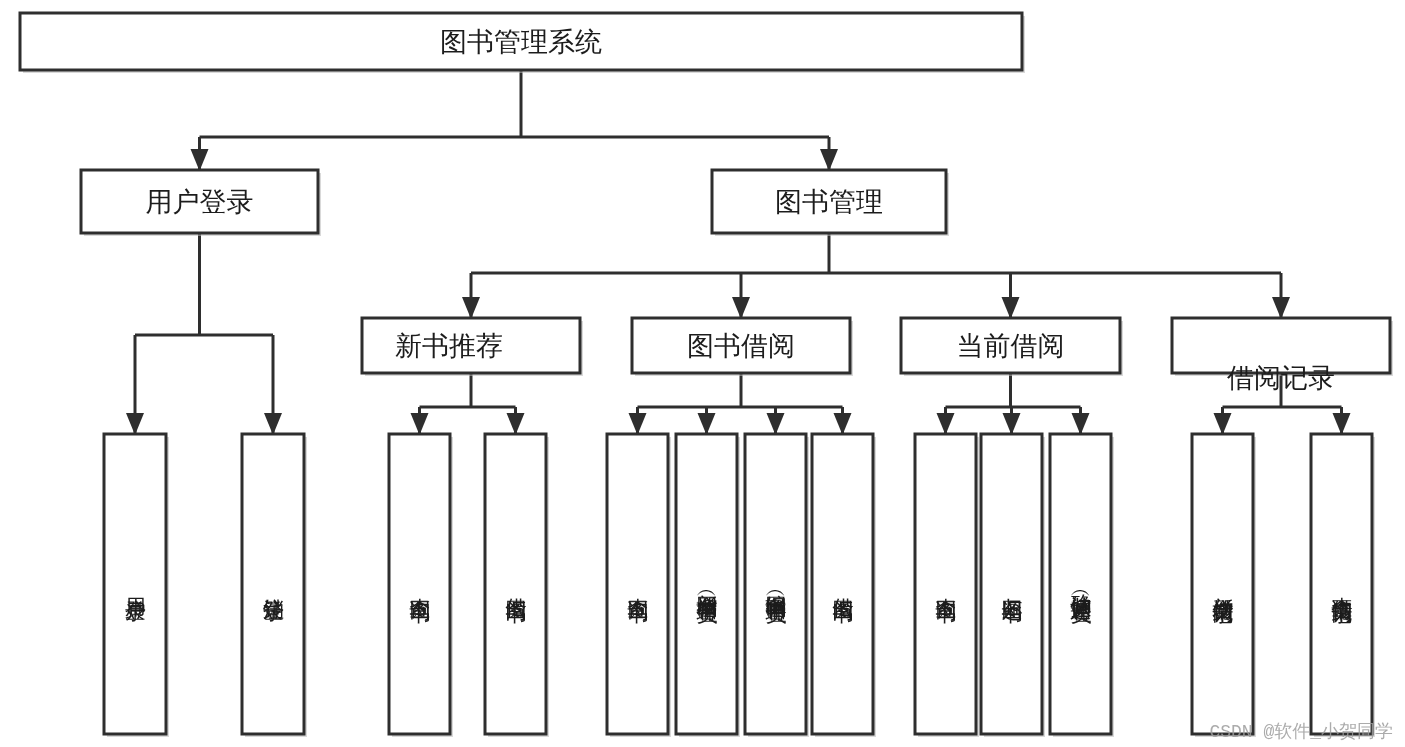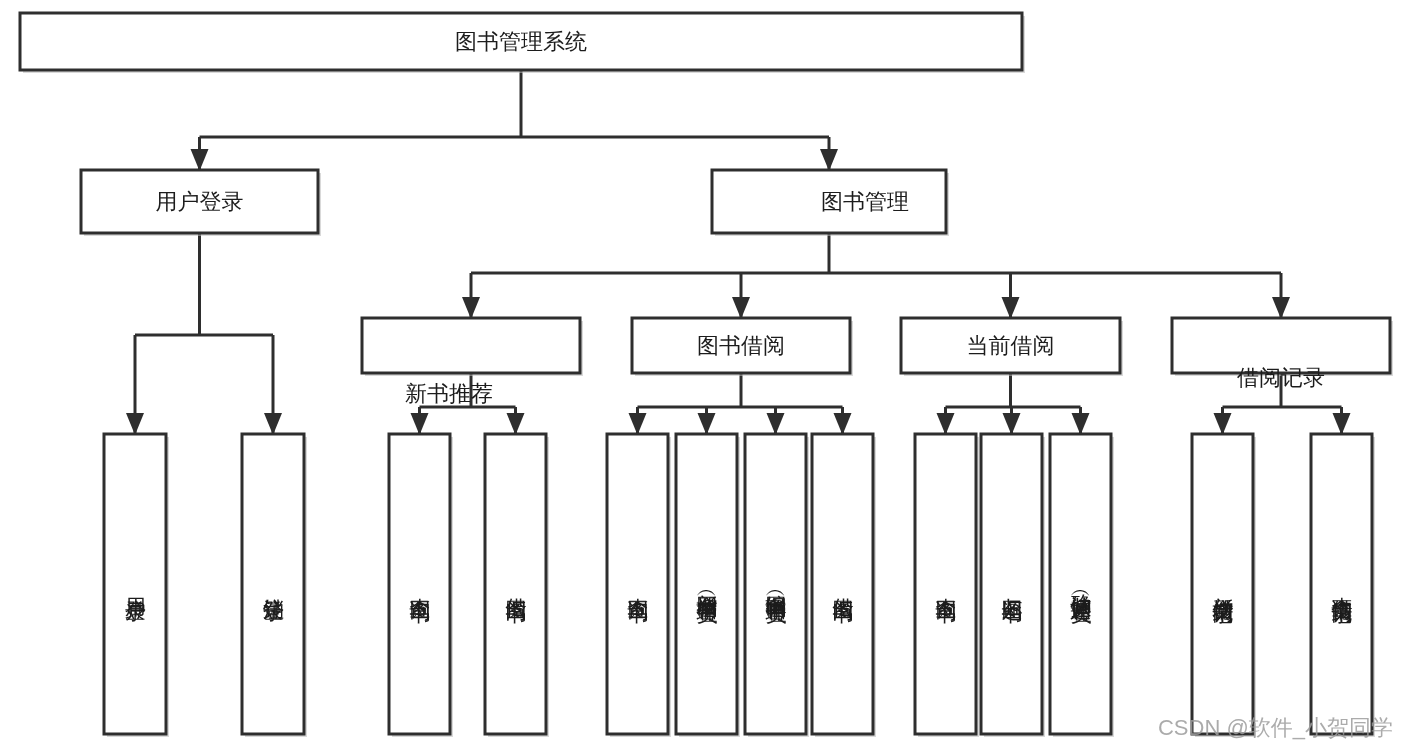--- a/index.html
+++ b/index.html
@@ -58,31 +58,31 @@
     color: #1c1c1c;
     white-space: nowrap;
     pointer-events: none;
   }
   .hlabel-wrap {
     position: absolute;
     display: flex;
     align-items: center;
     justify-content: center;
     font-family: "DejaVu Sans", "Liberation Sans", sans-serif;
-    font-size: 22px;
+    font-size: 27px;
     color: #1c1c1c;
     white-space: nowrap;
     pointer-events: none;
   }
   .watermark {
     position: absolute;
     right: 12px;
     bottom: 4px;
-    font-family: Liberation Sans, sans-serif;
-    font-size: 22px;
+    font-family: Liberation Mono, monospace;
+    font-size: 18px;
     color: #9d9d9d;
     opacity: 0.85;
     white-space: nowrap;
     user-select: none;
   }
 </style>
 </head>
 <body>
 
 <div id="diagram-root">
@@ -222,22 +222,22 @@
         <g>
           <rect class="node-box-shadow" x="1314" y="437" width="61" height="300"></rect>
           <rect class="node-box" x="1311" y="434" width="61" height="300"></rect>
         </g>
       </g>
   </svg>
 
   <div id="labels-layer">
       <div class="hlabel-wrap" style="left: 20px; top: 13px; width: 1002px; height: 57px;">图书管理系统</div>
       <div class="hlabel-wrap" style="left: 81px; top: 170px; width: 237px; height: 63px;">用户登录</div>
-      <div class="hlabel-wrap" style="left: 712px; top: 170px; width: 234px; height: 63px; padding-left: 36px;">图书管理</div>
-      <div class="hlabel-wrap" style="left: 362px; top: 318px; width: 174px; height: 55px; margin-top: 48px;">新书推荐</div>
+      <div class="hlabel-wrap" style="left: 712px; top: 170px; width: 234px; height: 63px;">图书管理</div>
+      <div class="hlabel-wrap" style="left: 362px; top: 318px; width: 174px; height: 55px;">新书推荐</div>
       <div class="hlabel-wrap" style="left: 632px; top: 318px; width: 218px; height: 55px;">图书借阅</div>
       <div class="hlabel-wrap" style="left: 901px; top: 318px; width: 219px; height: 55px; border-radius: 20px;">当前借阅</div>
       <div class="hlabel-wrap" style="left: 1172px; top: 318px; width: 218px; height: 55px; margin-top: 32px;">借阅记录</div>
       <div class="vlabel-wrap" style="left: 104px; top: 434px; width: 62px; height: 300px;">用户登录</div>
       <div class="vlabel-wrap" style="left: 242px; top: 434px; width: 62px; height: 300px;">注销登录</div>
       <div class="vlabel-wrap" style="left: 389px; top: 434px; width: 61px; height: 300px;">查询图书</div>
       <div class="vlabel-wrap" style="left: 485px; top: 434px; width: 61px; height: 300px;">借阅图书</div>
       <div class="vlabel-wrap" style="left: 607px; top: 434px; width: 61px; height: 300px;">查询图书</div>
       <div class="vlabel-wrap" style="left: 676px; top: 434px; width: 61px; height: 300px;">新增图书（管理员）</div>
       <div class="vlabel-wrap" style="left: 745px; top: 434px; width: 61px; height: 300px;">编辑图书（管理员）</div>

